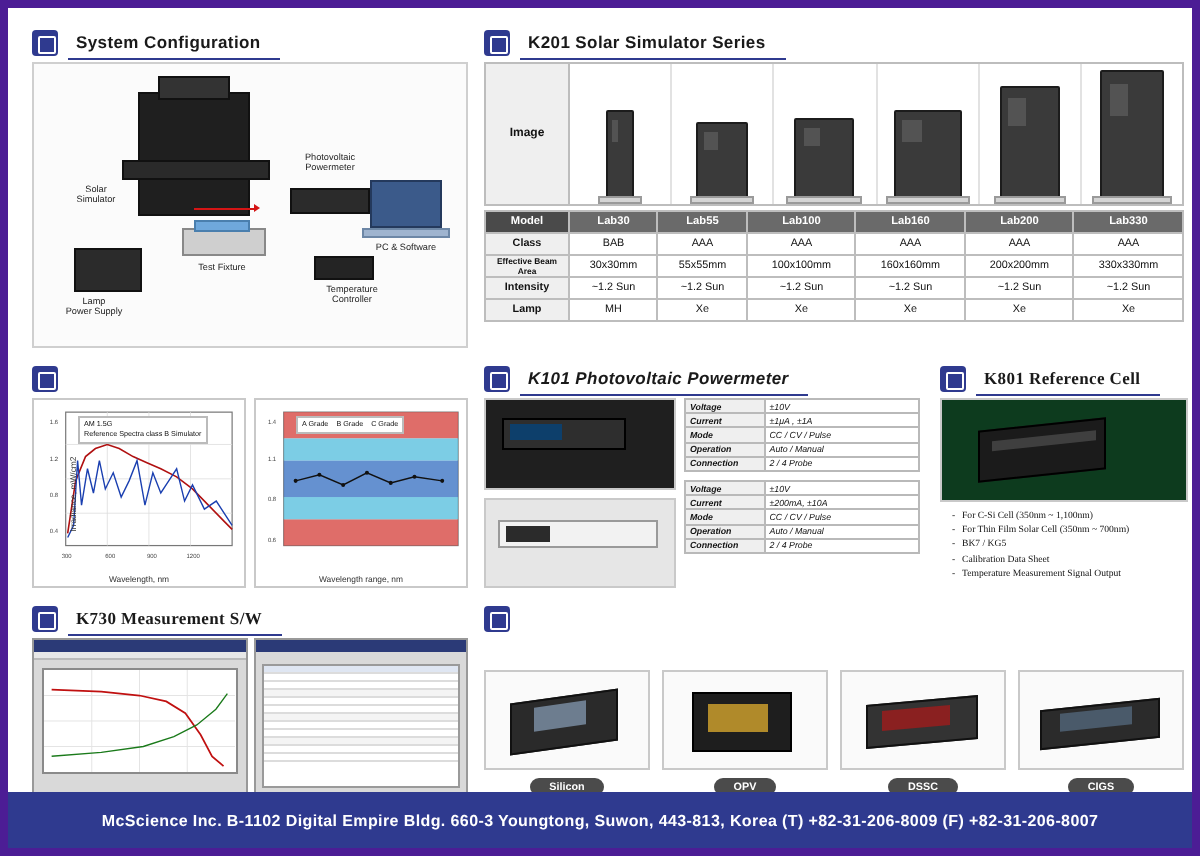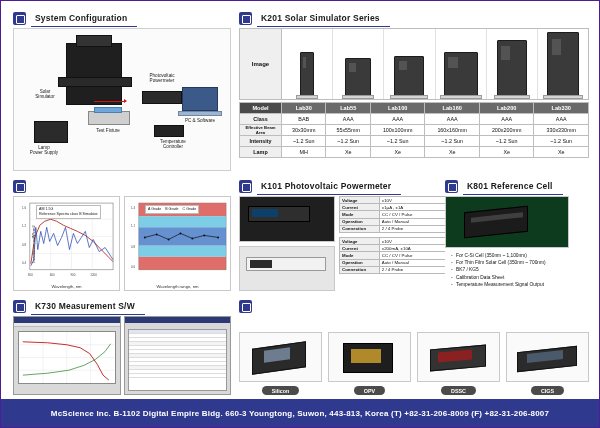--- a/index.html
+++ b/index.html
@@ -8,21 +8,21 @@
     width:600px; height:428px;
     background:#ffffff;
     font-family:"Liberation Sans", sans-serif;
     color:#111;
     overflow:hidden;
   }
   .page {
     position:relative;
     width:600px; height:428px;
     background:#fff;
-    border:1px solid #4c1d95;
+    border:4px solid #4c1d95;
   }
 
   
   .sec-head {
     display:flex; align-items:center;
     gap:5px;
     height:15px;
   }
   .sec-badge {
     width:13px; height:13px;
@@ -121,21 +121,21 @@
   .k101-left { width:96px; flex:0 0 96px; display:flex; flex-direction:column; gap:4px; }
   .k101-dev { flex:1 1 0; border:1px solid #c9c9c9; background:#e9e9e9; position:relative; }
   .k101-right { flex:1 1 0; display:flex; flex-direction:column; gap:4px; }
   table.mini { border-collapse:collapse; width:100%; }
   table.mini td {
     border:1px solid #b9b9b9; font-size:4.4px; height:7.2px; padding:0 2px; color:#111;
   }
   table.mini td.k { background:#efefef; font-weight:bold; width:34%; }
 
   
-  #k801 { left:444px; top:178px; width:124px; height:112px; }
+  #k801 { left:466px; top:178px; width:124px; height:112px;font-family:Liberation Serif, serif; }
   #k801 .body { position:absolute; left:0; top:17px; right:0; bottom:0; }
   .cellphoto { height:52px; border:1px solid #c9c9c9; background:#0d3b1e; position:relative; overflow:hidden; }
   .cellphoto .chip { position:absolute; left:18px; top:12px; width:64px; height:26px; background:#1b1b1b; border:1px solid #000; transform:skewY(-6deg); }
   .cellphoto .chip:after{ content:""; position:absolute; left:6px; top:5px; width:52px; height:5px; background:rgba(255,255,255,.16); }
   .bullets { margin:4px 0 0 0; padding:0 0 0 6px; list-style:none; }
   .bullets li { font-size:4.8px; line-height:7.2px; color:#111; position:relative; padding-left:5px; }
   .bullets li:before { content:"-"; position:absolute; left:0; top:0; }
 
   
   #k730 { left:12px; top:298px; width:218px; height:96px; }
@@ -355,21 +355,21 @@
         <div class="legendbox" style="left:20px; top:8px;">
           <span>A Grade</span>
           <span style="margin-left:3px;">B Grade</span>
           <span style="margin-left:3px;">C Grade</span>
         </div>
         <div class="axis-x-label">Wavelength range, nm</div>
       </div>
     </div>
   </div>
 
-  <div class="panel" id="k101" style="border:none;">
+  <div class="panel" id="k101" style="border:none;font-style:italic;">
     <div class="sec-head">
       <span class="sec-badge"></span>
       <span class="sec-title">K101 Photovoltaic Powermeter</span>
     </div>
     <div class="body">
       <div class="k101-left">
         <div class="k101-dev" style="background:#1f1f1f;">
           <div style="position:absolute;left:8px;top:9px;width:62px;height:16px;background:#2e2e2e;border:1px solid #000;"></div>
           <div style="position:absolute;left:12px;top:12px;width:26px;height:8px;background:#0d3f6b;"></div>
         </div>
@@ -443,21 +443,21 @@
       <ul class="bullets">
         <li>For C-Si Cell (350nm ~ 1,100nm)</li>
         <li>For Thin Film Solar Cell (350nm ~ 700nm)</li>
         <li>BK7 / KG5</li>
         <li>Calibration Data Sheet</li>
         <li>Temperature Measurement Signal Output</li>
       </ul>
     </div>
   </div>
 
-  <div class="panel" id="k730" style="border:none;">
+  <div class="panel" id="k730" style="border:none;font-family:Liberation Serif, serif;">
     <div class="sec-head">
       <span class="sec-badge"></span>
       <span class="sec-title">K730 Measurement S/W</span>
     </div>
     <div class="body">
       <div class="sw-shot">
         <div class="sw-title"></div>
         <div class="sw-menu"></div>
         <div class="sw-plot">
           <svg width="100%" height="100%" viewBox="0 0 100 52" preserveAspectRatio="none">

